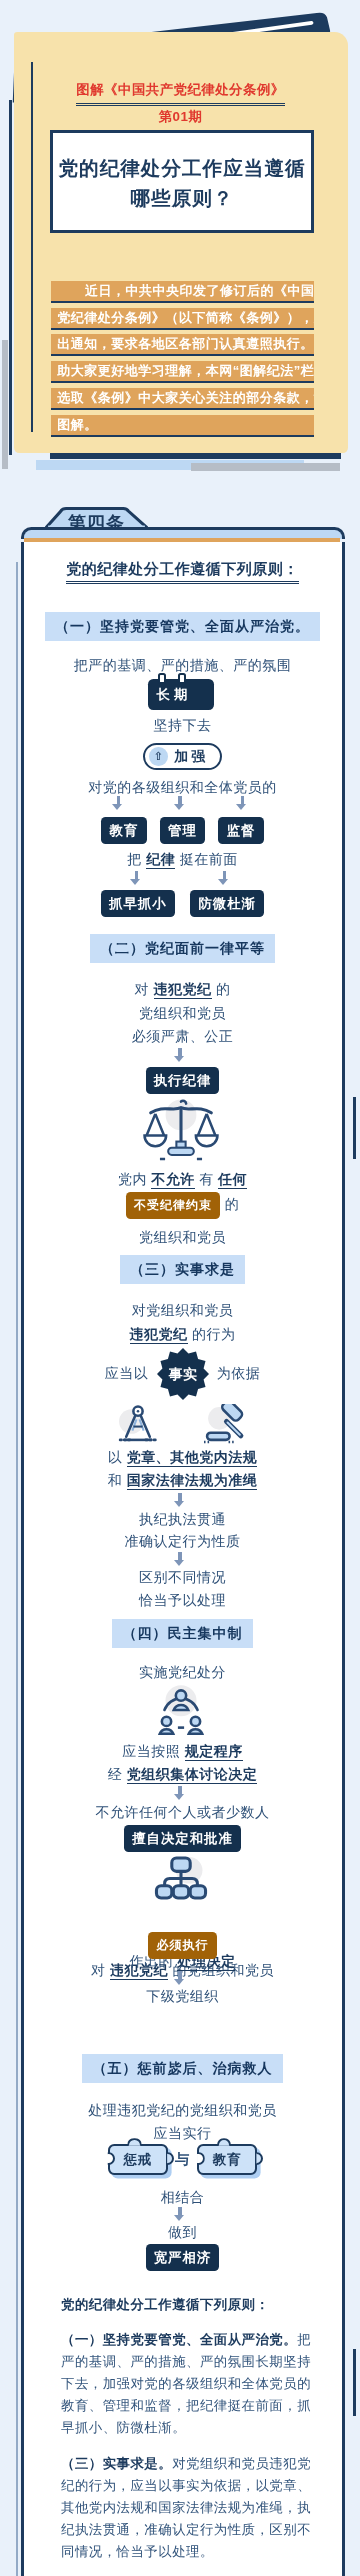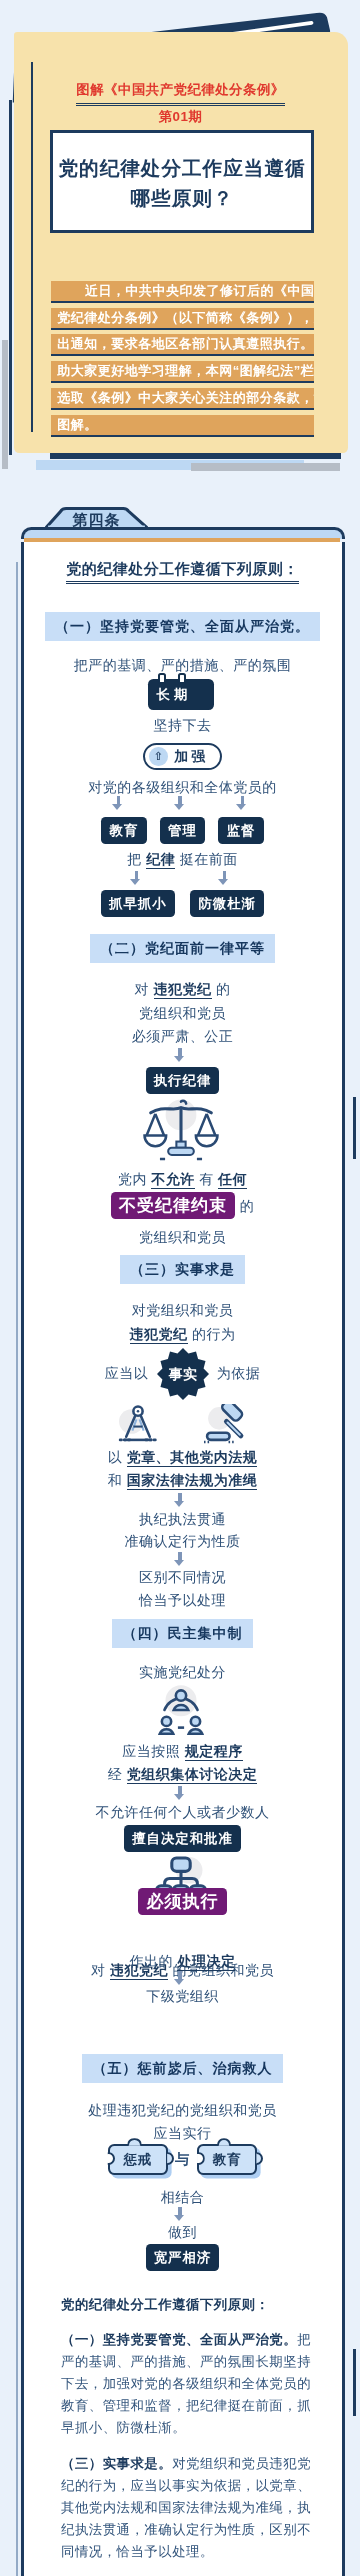--- a/index.html
+++ b/index.html
@@ -20,38 +20,38 @@
               color:#1d3b5e; font-weight:bold; font-size:19.6px; letter-spacing:1px; }
   .band { position:absolute; left:51px; width:263px; height:22px; background:#dfa45c;
           border-bottom:2.1px solid #1d3b5e; box-sizing:border-box;
           color:#fff; font-weight:bold; font-size:13px; line-height:20.6px;
           padding-left:6.2px; letter-spacing:0.5px; white-space:nowrap; overflow:hidden; }
   .band.indent { padding-left:34px; }
 
   
   #tabwrap { position:absolute; left:45px; top:507px; width:103px; height:20.6px; }
   #tablabel { position:absolute; left:45px; top:511px; width:103px; text-align:center;
-              color:#1d3b5e; font-weight:bold; font-size:15px; letter-spacing:1px; }
+              color:#1d3b5e; font-weight:bold; font-size:18px; letter-spacing:1px; }
   #cardheader { position:absolute; left:20.6px; top:527px; width:324px; height:12.4px;
                 background:#bdd8f3; border:3.6px solid #1d3b5e; border-bottom:none;
                 border-radius:10.3px 10.3px 0 0; box-sizing:border-box; }
   #orangeline { position:absolute; left:24px; top:538px; width:316px; height:4.1px; background:#dfa45c; }
   #cardbody { position:absolute; left:20.6px; top:542px; width:324px; height:2354px;
               background:#fff; border-left:3.6px solid #1d3b5e; border-right:3.6px solid #1d3b5e;
               border-bottom:8.2px solid #1d3b5e; border-radius:0 0 10.3px 10.3px; box-sizing:border-box; }
 
   .row { position:absolute; left:28px; width:309px; text-align:center;
          font-size:14px; line-height:17.5px; color:#2f5178; letter-spacing:0.5px; }
   .k { font-weight:bold; color:#1d3b5e; border-bottom:1.5px solid #1d3b5e; padding-bottom:1px; }
   .hl { display:inline-block; background:#c8def7; color:#16375e; font-size:14px;
         font-weight:bold; padding:5.7px 10.3px; letter-spacing:1px; white-space:nowrap; }
   .pd { display:inline-block; background:#14304d; color:#fff; font-weight:bold;
         font-size:13.4px; padding:4.6px 8.2px; border-radius:4.6px; letter-spacing:1px; }
-  .pr { display:inline-block; background:#701a75; color:#fff; font-weight:bold;
-        font-size:17px; padding:4.6px 8.2px; border-radius:4.6px; letter-spacing:1px; }
+  .pr { display:inline-block; background:#a16207; color:#fff; font-weight:bold;
+        font-size:12px; padding:4.6px 8.2px; border-radius:4.6px; letter-spacing:1px; }
   .pillrow { display:flex; justify-content:center; gap:13.4px; }
   .darr { position:absolute; width:3.6px; height:7.7px; background:#7e95b8; }
   .darr:after { content:""; position:absolute; left:-4.1px; top:7.7px;
                 border:5.7px solid transparent; border-top:6.7px solid #7e95b8; border-bottom:0; }
   .cicon { position:absolute; left:50%; transform:translateX(-50%); }
 
   
   #cal { position:absolute; left:50%; transform:translateX(-50%); top:679px;
          width:66px; height:31px; background:#14304d; border-radius:5.2px; }
   #cal .peg { position:absolute; top:-6.2px; width:4.1px; height:7.2px; background:#fff;
@@ -303,21 +303,21 @@
     <span>对</span>
     <span class="k">违犯党纪</span>
     <span>的党组织和党员</span>
   </div>
   <div class="row" style="top:1953px;">
     <span>作出的</span>
     <span class="k">处理决定</span>
   </div>
   <span class="darr" style="left:50%;margin-left:-2.1px;top:1971px;"></span>
   <div class="row" style="top:1988px;">下级党组织</div>
-  <div class="row" style="top:1888px;"><span class="pr">必须执行</span></div>
+  <div class="row" style="top:1932px;"><span class="pr">必须执行</span></div>
 
   <div class="row" style="top:2054px;"><span class="hl">（五）惩前毖后、治病救人</span></div>
   <div class="row" style="top:2102px;">处理违犯党纪的党组织和党员</div>
   <div class="row" style="top:2125px;">应当实行</div>
   <div class="row puzrow" style="top:2144px;">
     <span class="puz">
       <span class="bump"></span>
       <span class="notch"></span>
       <span class="tabr"></span>
       <span>惩戒</span>

